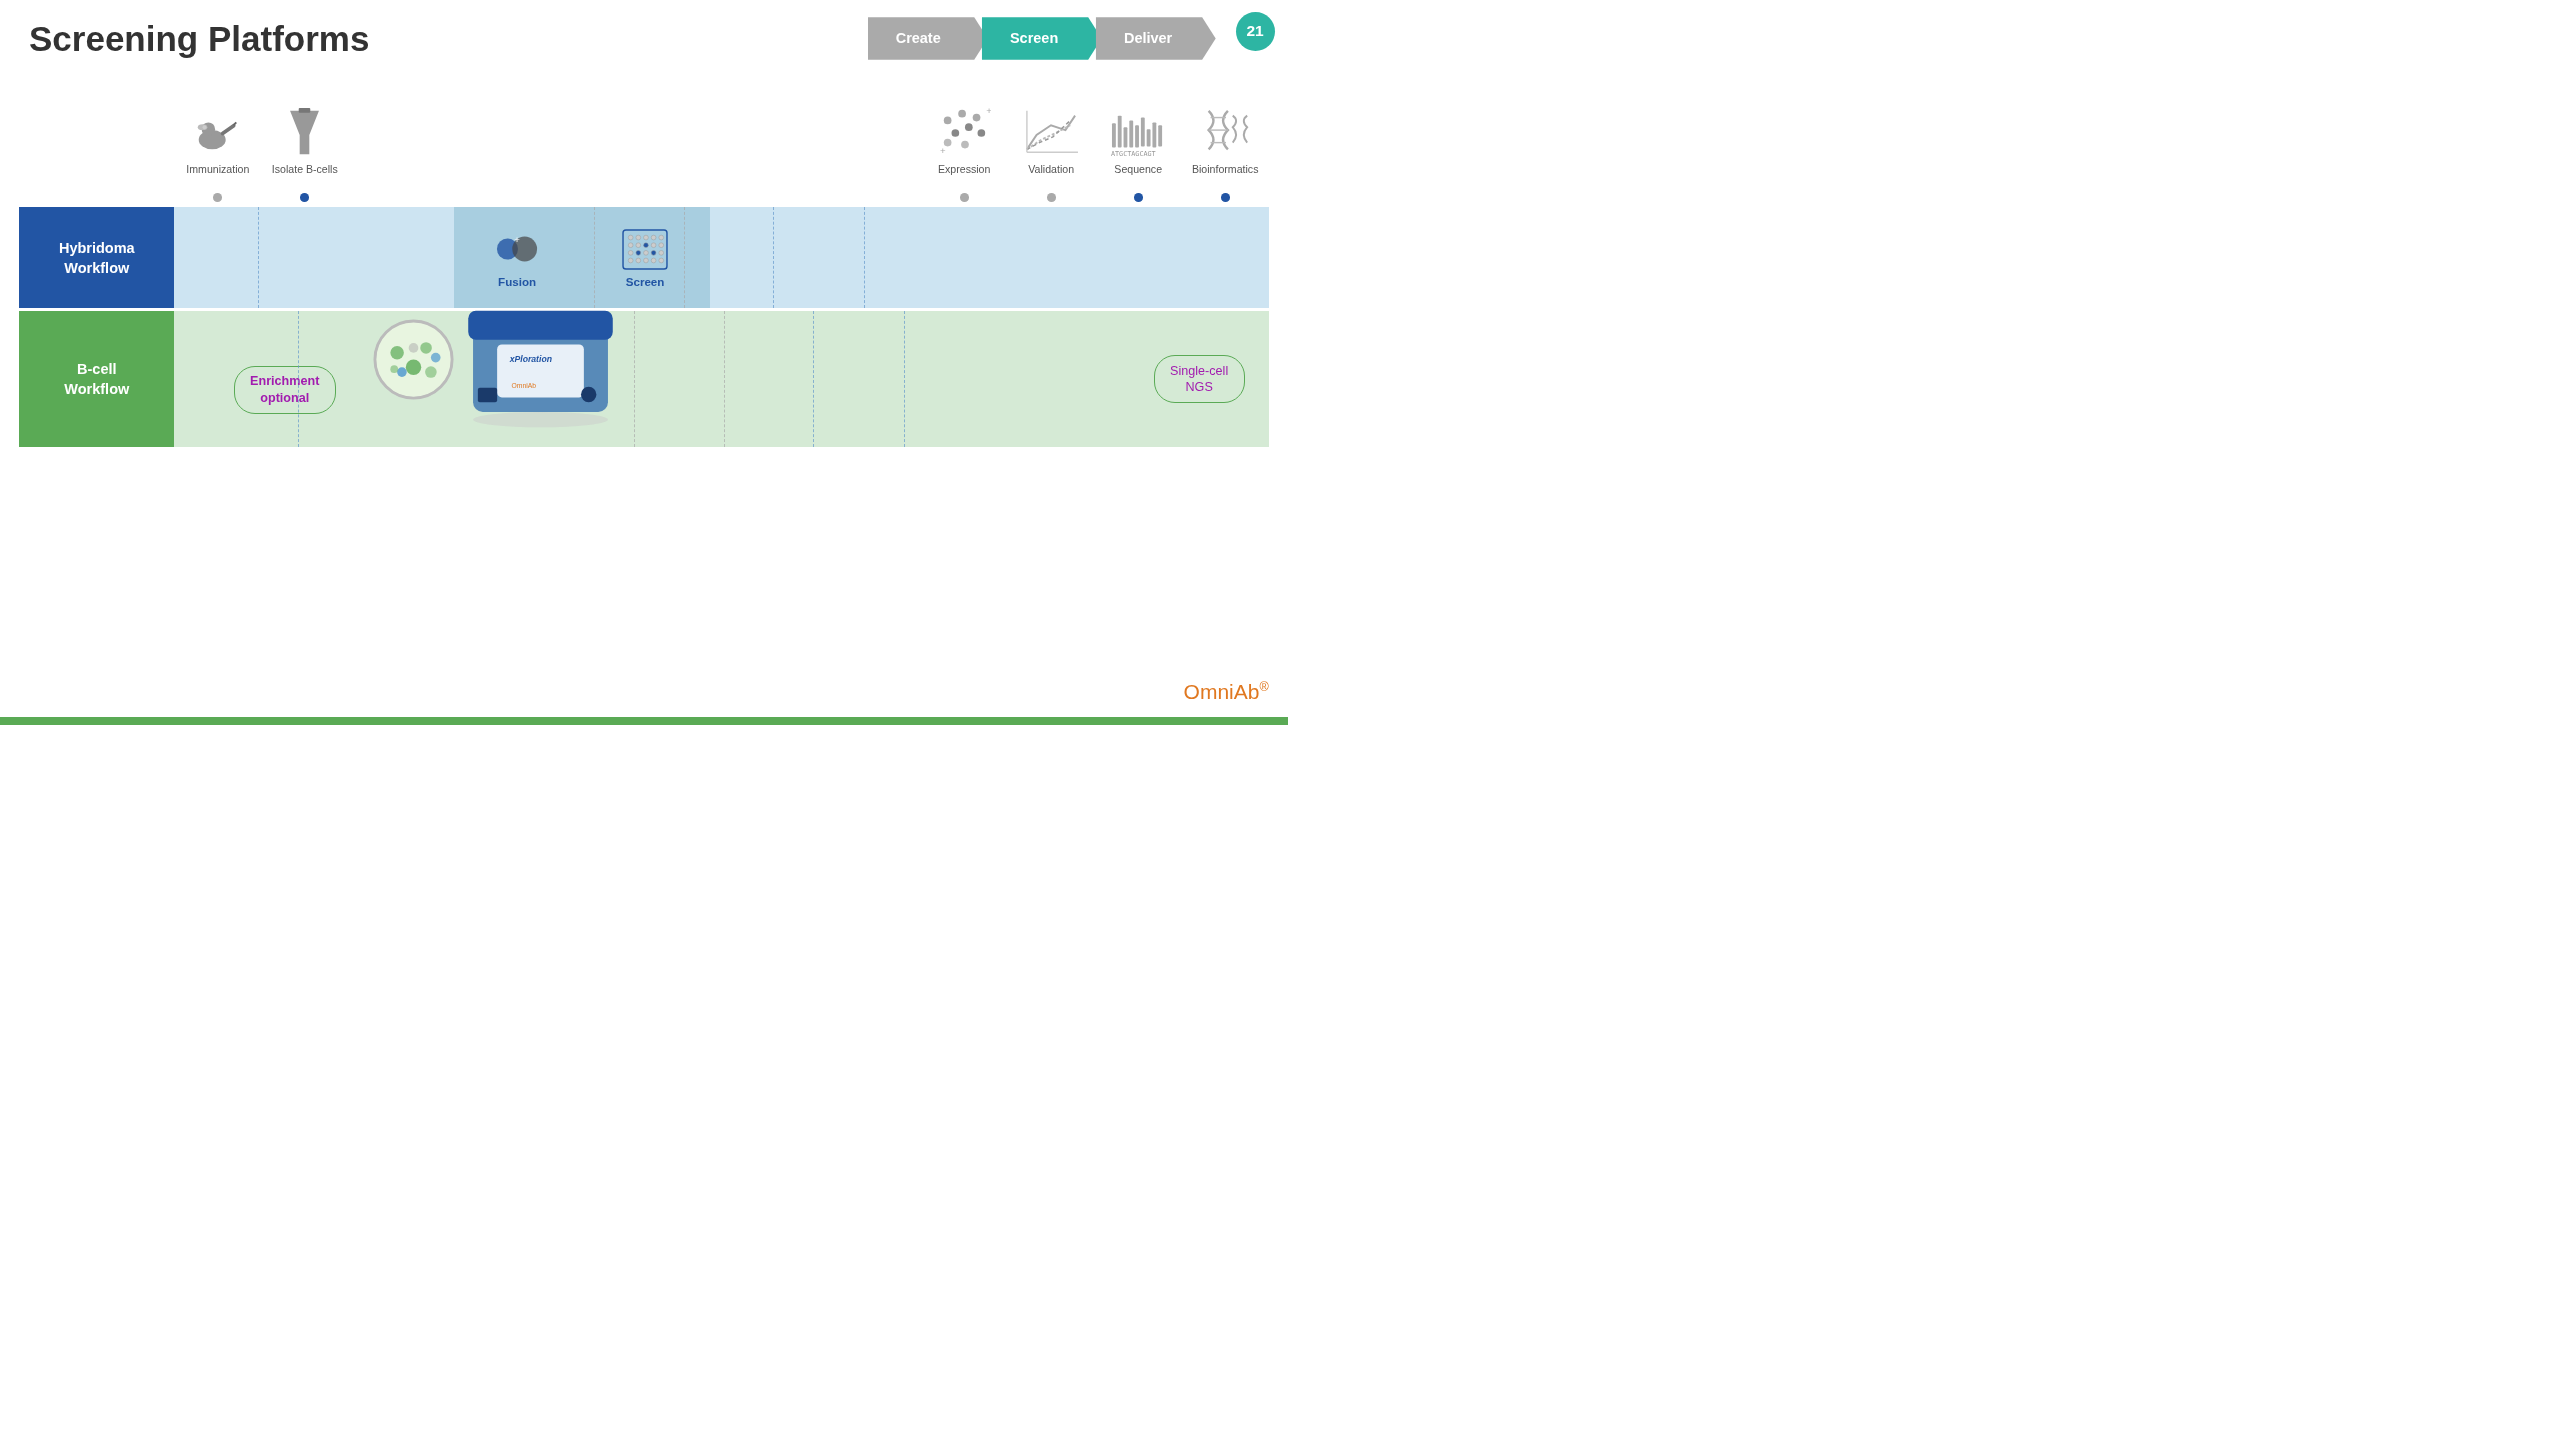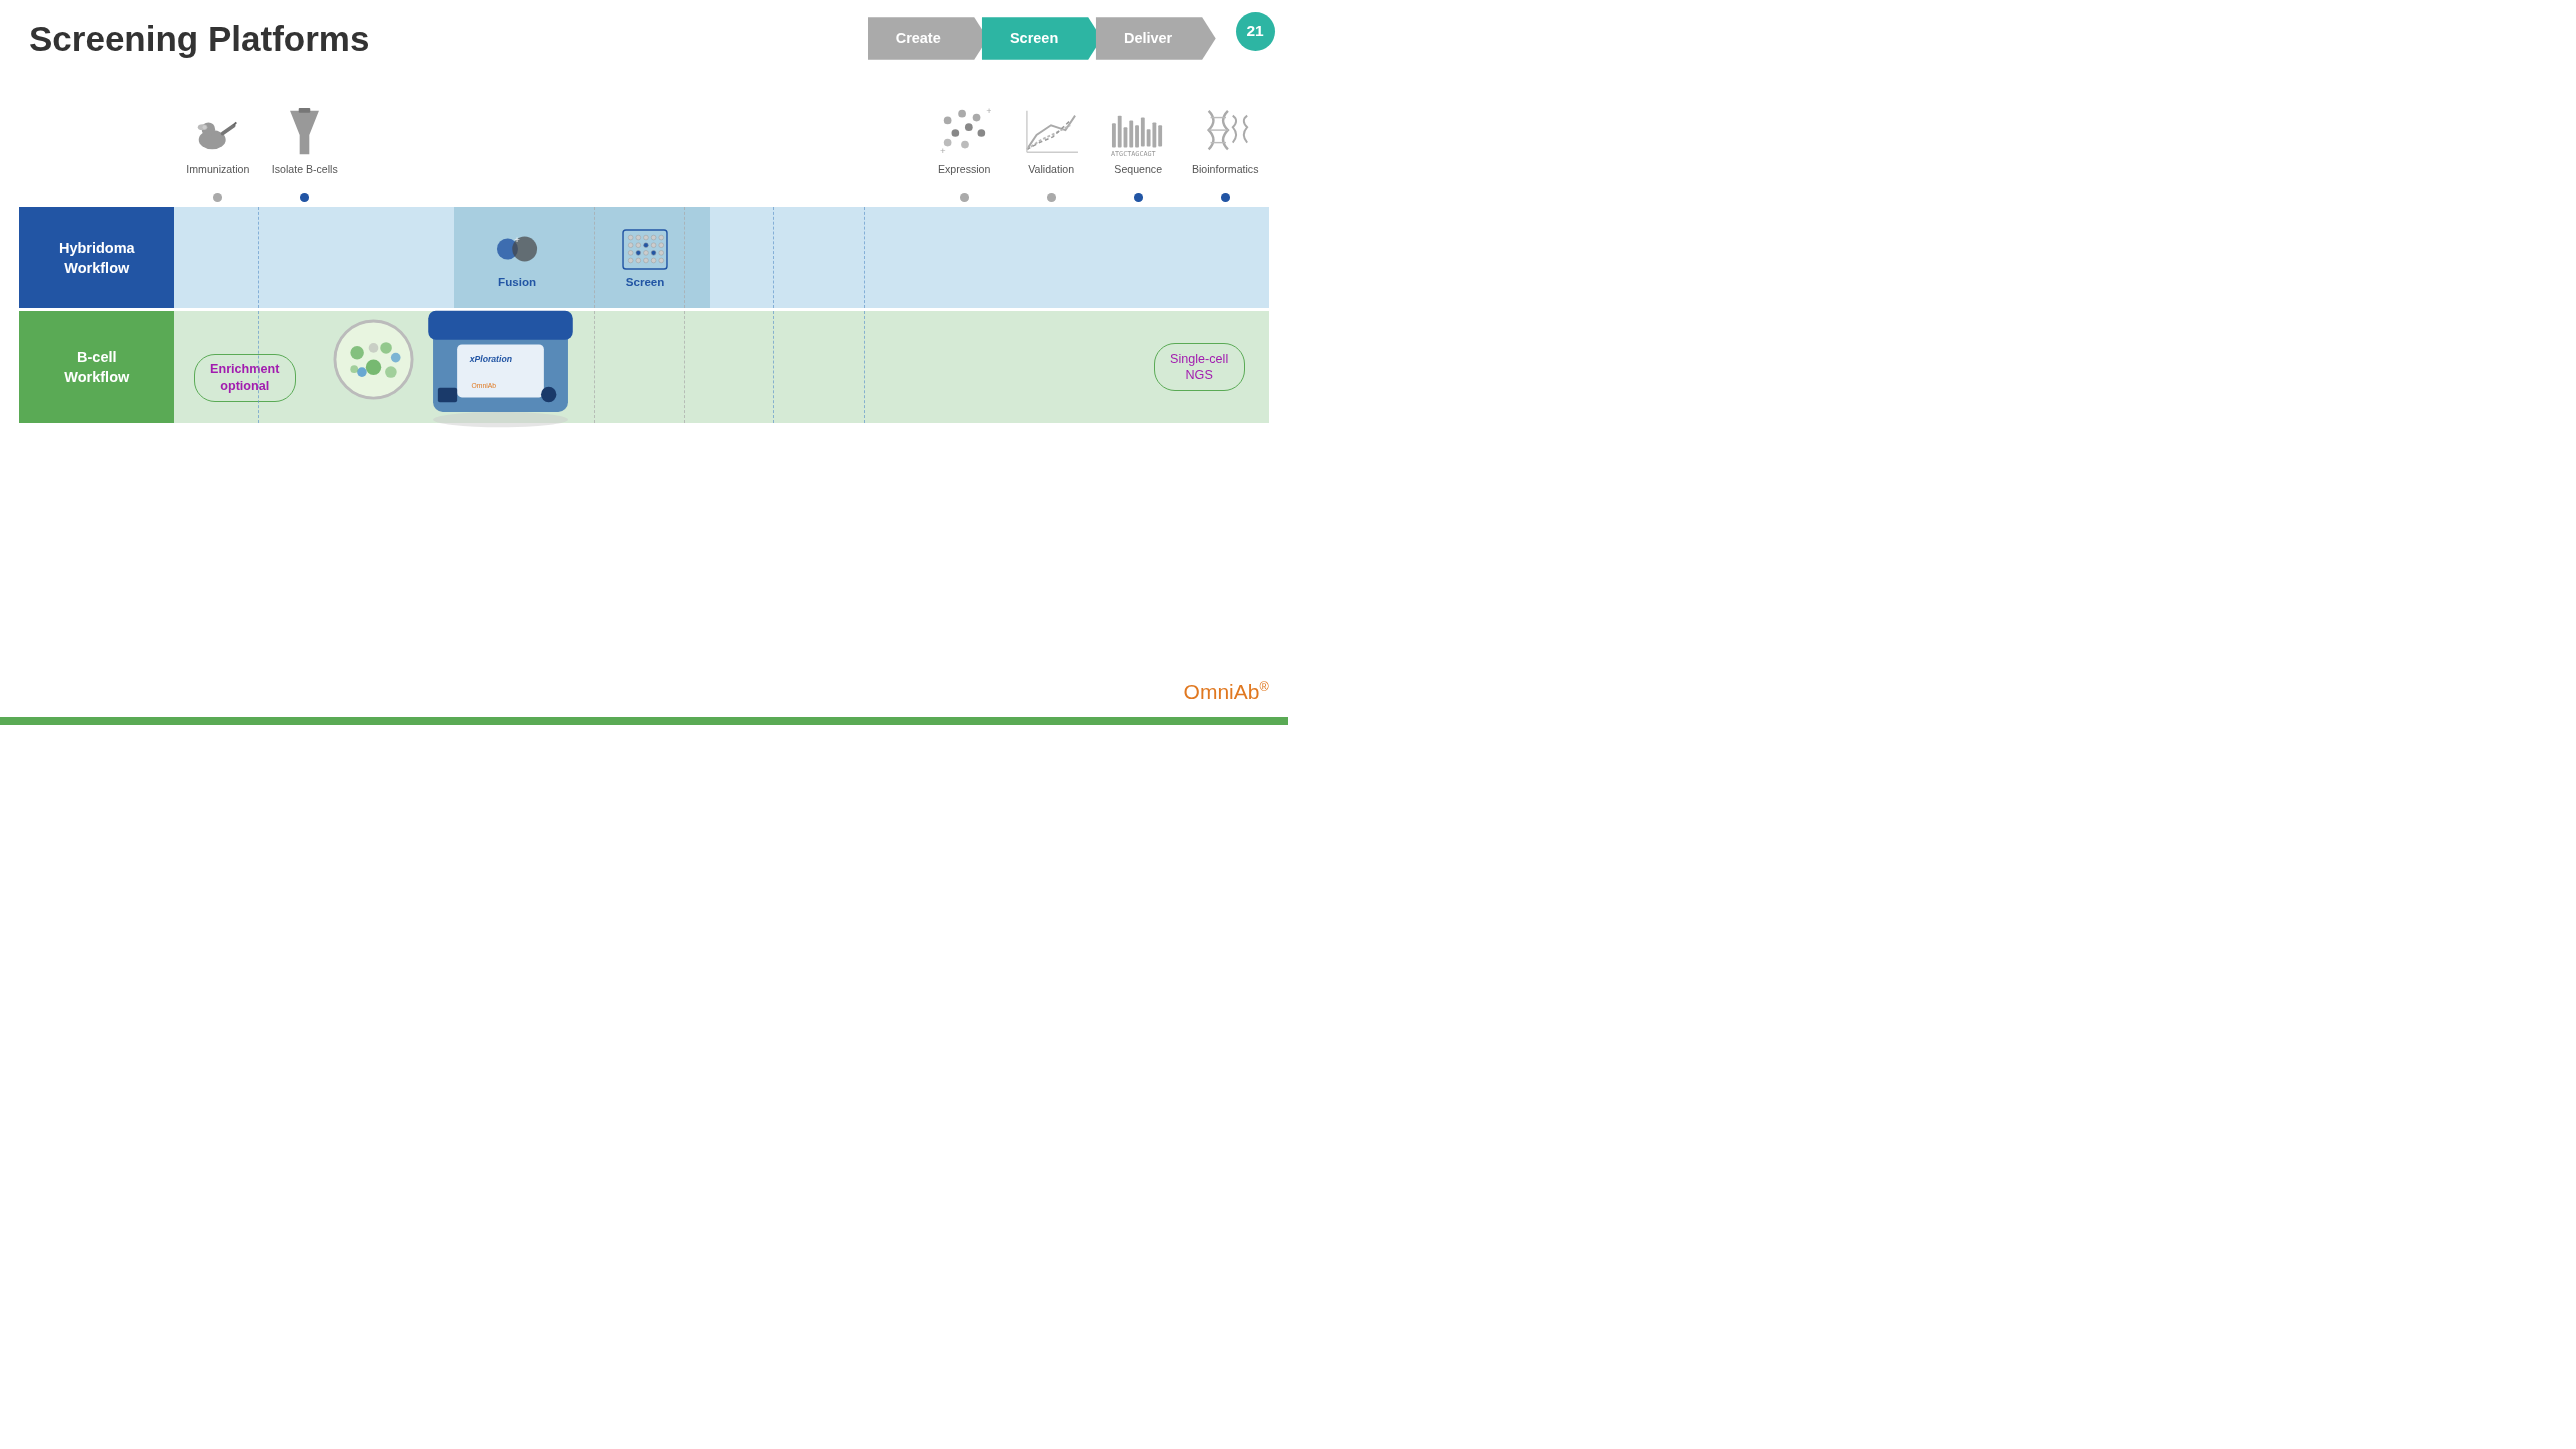--- a/index.html
+++ b/index.html
@@ -335,21 +335,21 @@
       </div>
 
       <div class="vline" style="left:84px; border-color:#6699cc;"></div>
       <div class="vline" style="left:420px; border-color:#aaa;"></div>
       <div class="vline" style="left:510px; border-color:#aaa;"></div>
       <div class="vline" style="left:599px; border-color:#6699cc;"></div>
       <div class="vline" style="left:690px; border-color:#6699cc;"></div>
     </div>
   </div>
 
-  <div style="position:relative; display:flex; height:112px; background:#d5ead5;">
+  <div style="position:relative; display:flex; height:136px; background:#d5ead5;gap:40px;">
 
     <div style="min-width:155px; height:100%; background:#5aaa55; display:flex; align-items:center; justify-content:center; padding:9.7px;">
       <span style="color:#fff; font-weight:700; font-size:14.5px; text-align:center; line-height:1.4;">B-cell<br>Workflow</span>
     </div>
 
     <div style="flex:1; position:relative; display:flex; align-items:center;">
 
       <div style="position:absolute; left:19.3px; border:1.9px solid #5aaa55; border-radius:21px; padding:6.8px 15.5px; color:#a21caf; font-size:12.6px; font-weight:700; text-align:center; line-height:1.3; background:transparent; white-space:nowrap;margin-top:21px;">Enrichment<br>optional</div>
 
       <div style="position:absolute; left:159px; top:7.7px; width:82px; height:82px;">

